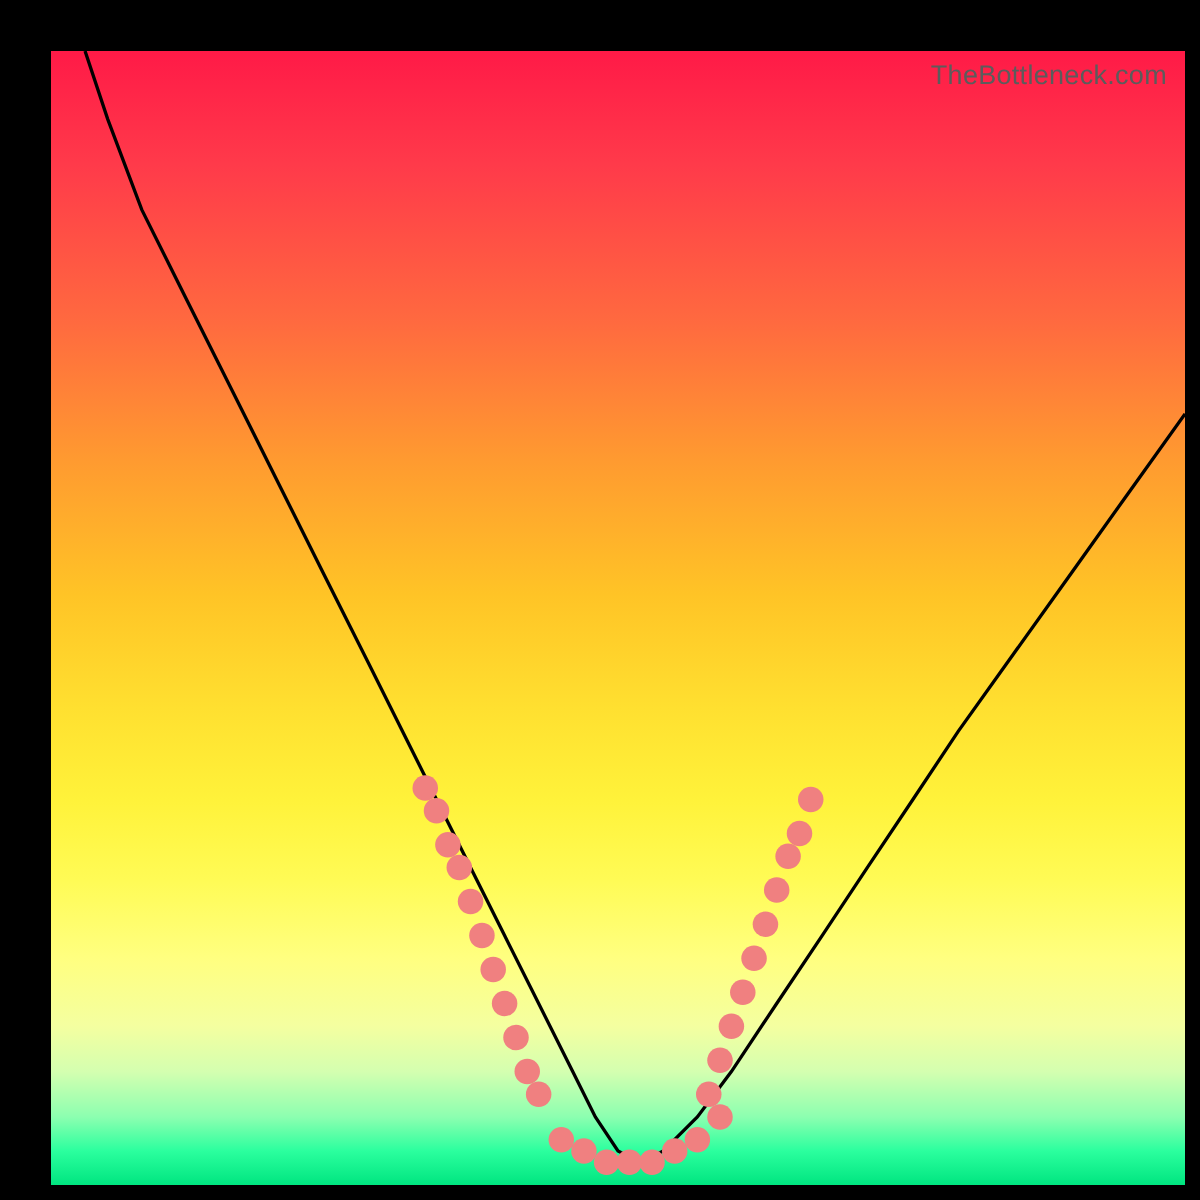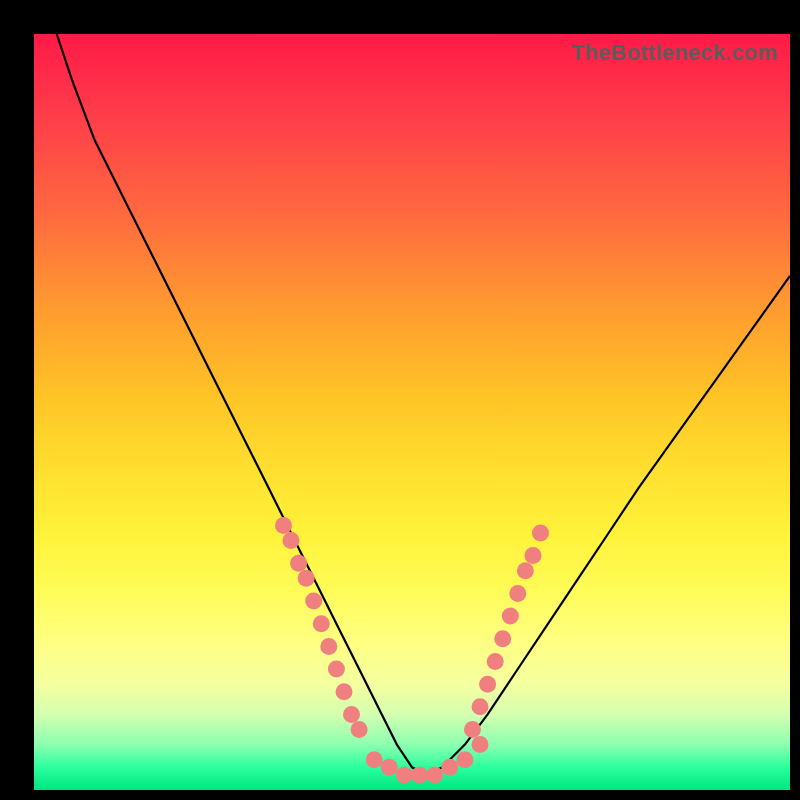--- a/index.html
+++ b/index.html
@@ -40,22 +40,22 @@
       #8cffb0 94%,
       #2bff9e 97%,
       #00e580 100%
     );
   }
   .watermark {
     position: absolute;
     top: 6px;
     right: 12px;
     color: #5c5c5c;
-    font-size: 22px;
-    font-weight: 700;
+    font-size: 18px;
+    font-weight: 400;
     letter-spacing: 0.2px;
     user-select: none;
   }
   svg.curve {
     position: absolute;
     inset: 0;
     width: 100%;
     height: 100%;
   }
 </style>

